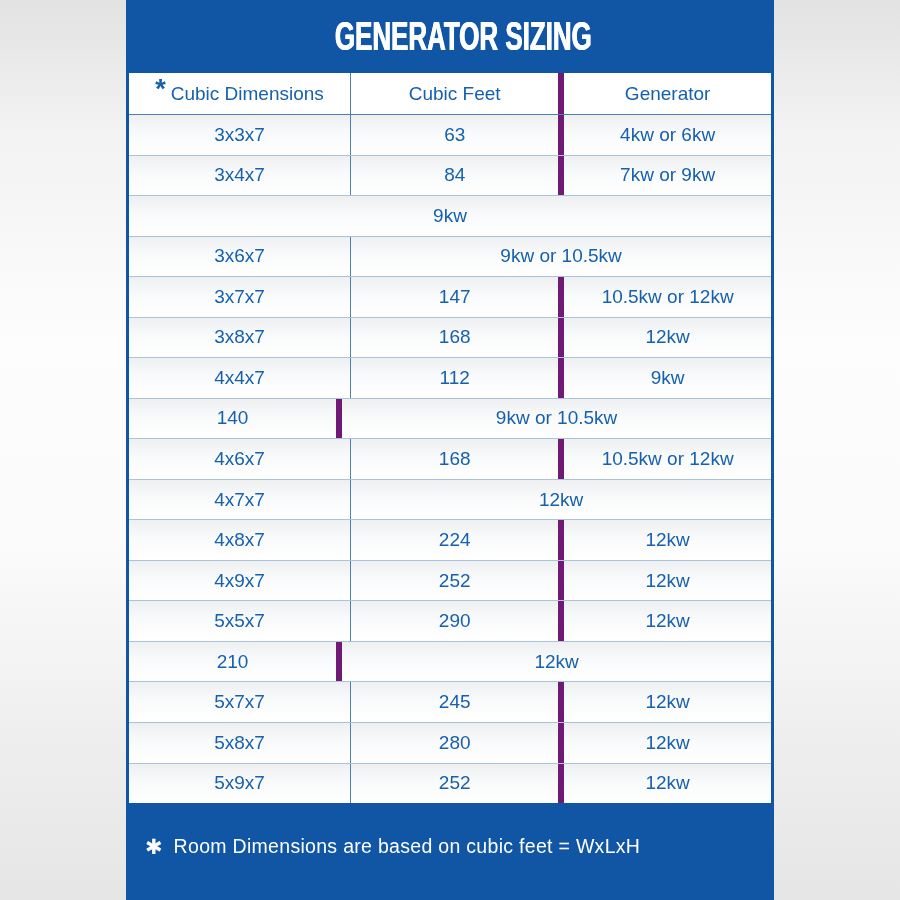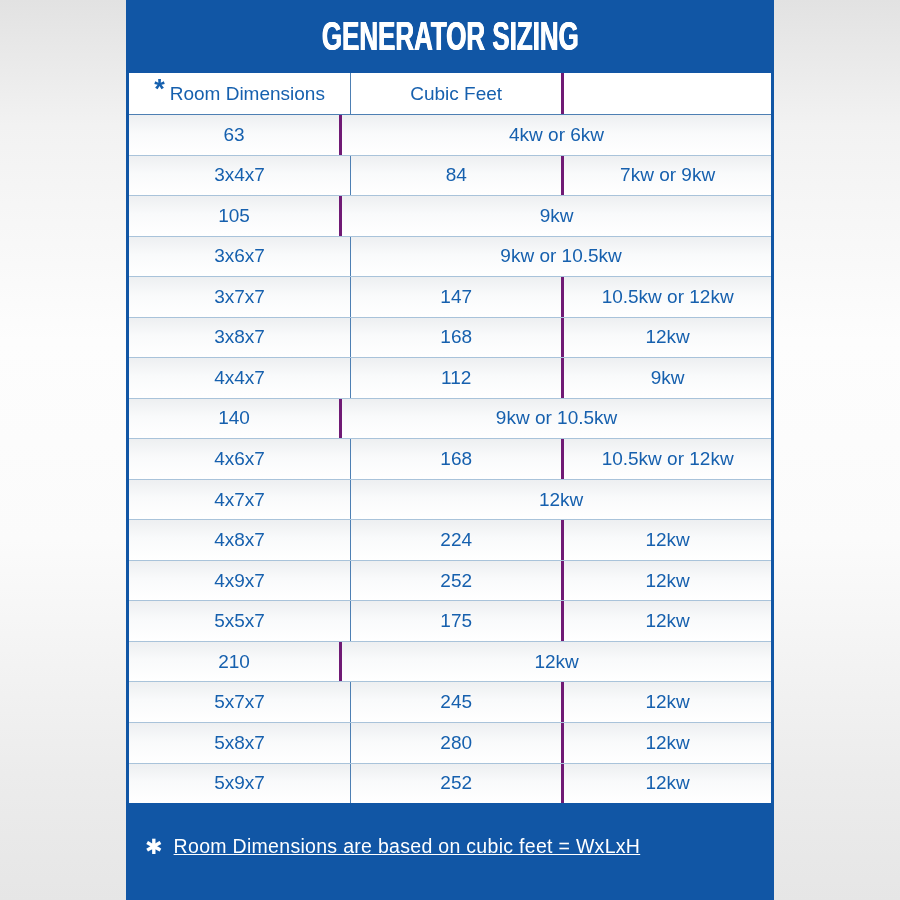--- a/index.html
+++ b/index.html
@@ -18,21 +18,21 @@
     position: absolute;
     left: 126px;
     top: 0;
     width: 648px;
     height: 900px;
     background: #1156a5;
   }
   .title-band {
     position: absolute;
     top: 0;
-    left: 0;
+    left: 13px;
     width: 100%;
     height: 73px;
     display: flex;
     align-items: center;
     justify-content: center;
   }
   .title {
     color: #ffffff;
     font-weight: bold;
     font-size: 36px;
@@ -76,21 +76,21 @@
   }
   .cell {
     display: flex;
     align-items: center;
     justify-content: center;
     color: #1660ae;
     font-size: 19px;
     box-sizing: border-box;
   }
   .c0 { width: 34.6%; border-right: 1px solid #4d7fb3; }
-  .c1 { width: 33.2%; border-right: 3px solid #701a75; }
+  .c1 { width: 33.2%; border-right: 6px solid #701a75; }
   .c2 { flex: 1; }
   .header-asterisk {
     font-size: 27px;
     font-weight: bold;
     position: relative;
     top: -5px;
     margin-right: 5px;
     line-height: 0;
   }
   .footnote {
@@ -107,56 +107,58 @@
     color: #ffffff;
   }
   .footnote-mark {
     font-size: 21px;
     margin-right: 11px;
     line-height: 1;
   }
   .footnote-text {
     font-size: 19.5px;
     letter-spacing: 0.3px;
-    text-decoration: underline;
   }
 </style>
 </head>
 <body>
 
 <div class="panel">
 
   <div class="title-band">
     <span class="title">GENERATOR SIZING</span>
   </div>
 
   <div class="table-wrap">
 
     <div class="header-row">
       <div class="cell c0">
         <span class="header-asterisk">*</span>
-        <span>Room Dimensions</span>
+        <span>Cubic Dimensions</span>
       </div>
       <div class="cell c1">
         <span>Cubic Feet</span>
       </div>
+      <div class="cell c2">
+        <span>Generator</span>
+      </div>
     </div>
 
     <div class="table-body">
         <div class="t-row">
+        <div class="cell c0">3x3x7</div>
         <div class="cell c1">63</div>
         <div class="cell c2">4kw or 6kw</div>
       </div>
         <div class="t-row">
         <div class="cell c0">3x4x7</div>
         <div class="cell c1">84</div>
         <div class="cell c2">7kw or 9kw</div>
       </div>
         <div class="t-row">
-        <div class="cell c1">105</div>
         <div class="cell c2">9kw</div>
       </div>
         <div class="t-row">
         <div class="cell c0">3x6x7</div>
         <div class="cell c2">9kw or 10.5kw</div>
       </div>
         <div class="t-row">
         <div class="cell c0">3x7x7</div>
         <div class="cell c1">147</div>
         <div class="cell c2">10.5kw or 12kw</div>
@@ -189,21 +191,21 @@
         <div class="cell c1">224</div>
         <div class="cell c2">12kw</div>
       </div>
         <div class="t-row">
         <div class="cell c0">4x9x7</div>
         <div class="cell c1">252</div>
         <div class="cell c2">12kw</div>
       </div>
         <div class="t-row">
         <div class="cell c0">5x5x7</div>
-        <div class="cell c1">175</div>
+        <div class="cell c1">290</div>
         <div class="cell c2">12kw</div>
       </div>
         <div class="t-row">
         <div class="cell c1">210</div>
         <div class="cell c2">12kw</div>
       </div>
         <div class="t-row">
         <div class="cell c0">5x7x7</div>
         <div class="cell c1">245</div>
         <div class="cell c2">12kw</div>

